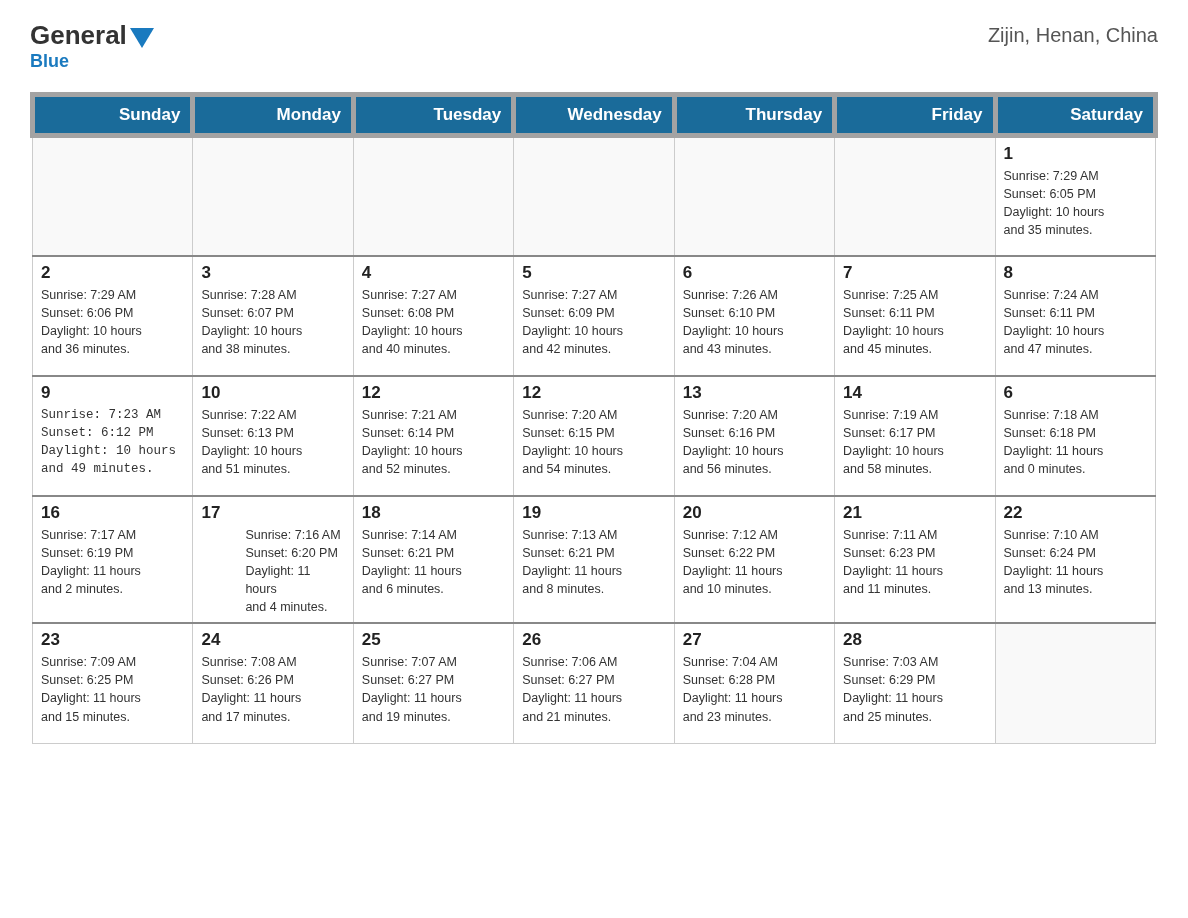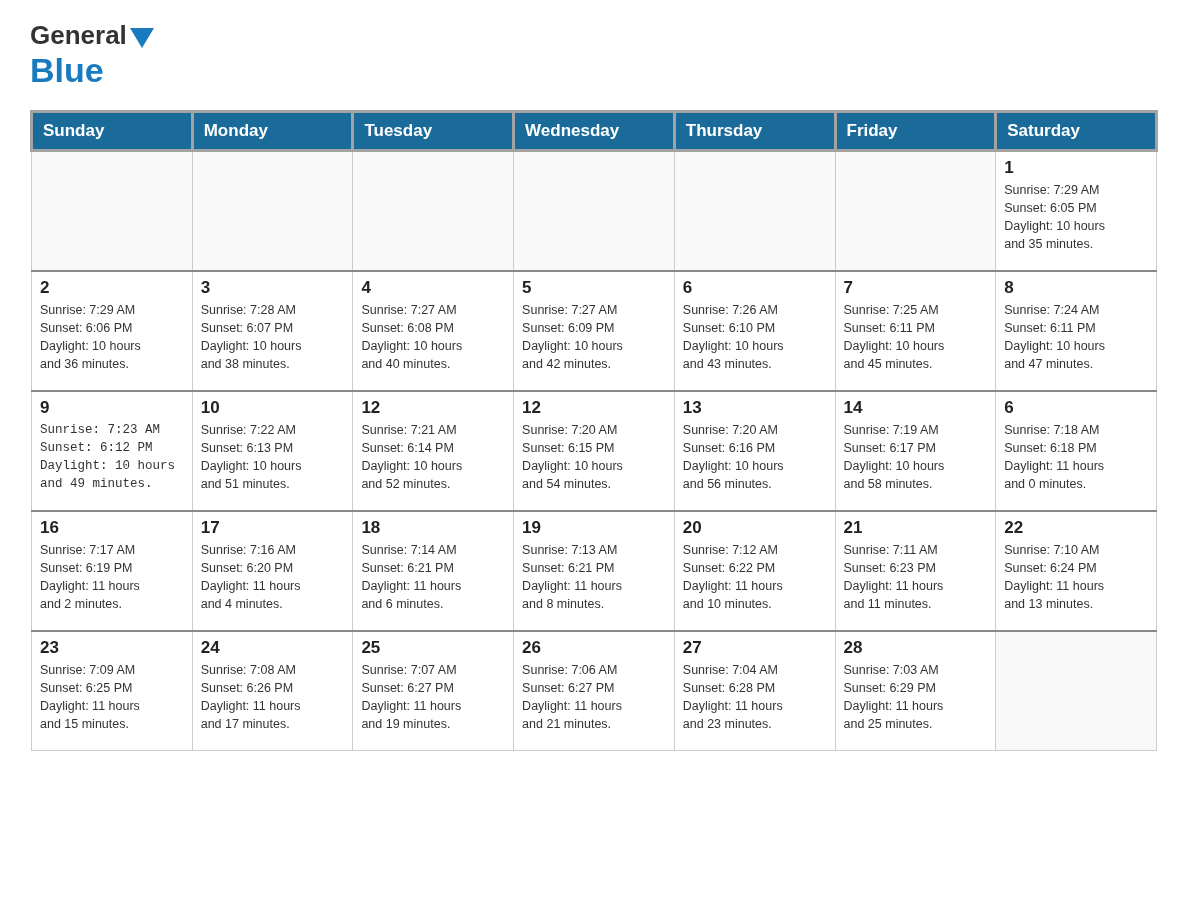--- a/index.html
+++ b/index.html
@@ -34,21 +34,21 @@
       width: 0;
       height: 0;
       border-left: 12px solid transparent;
       border-right: 12px solid transparent;
       border-top: 20px solid #1a7abf;
       margin: 0 3px;
       margin-top: 4px;
     }
     .logo-blue {
       color: #1a7abf;
-      font-size: 34px;
+      font-size: 18px;
       font-weight: bold;
     }
     .title-area {
       text-align: right;
     }
     .month-title {
       font-size: 52px;
       font-weight: bold;
       color: #222;
       line-height: 1.1;
@@ -62,22 +62,22 @@
       width: 100%;
       border-collapse: collapse;
       border: 1px solid #aaa;
     }
     .calendar th {
       background-color: #1a6b9a;
       color: #fff;
       font-size: 17px;
       font-weight: bold;
       padding: 8px 10px;
-      text-align: left;
-      border: 3px solid #a3a3a3;
+      text-align: right;
+      border: 5px solid #a3a3a3;
     }
     .calendar td {
       vertical-align: top;
       border: 1px solid #ccc;
       padding: 6px 8px;
       width: calc(100% / 7);
       min-height: 110px;
       height: 120px;
       font-size: 13px;
       color: #333;
@@ -106,20 +106,21 @@
 
 <div class="header">
   <div class="logo">
     <div class="logo-top">
       <span class="logo-general">General</span>
       <div class="logo-triangle"></div>
     </div>
     <span class="logo-blue">Blue</span>
   </div>
   <div class="title-area">
+    <div class="location">Zijin, Henan, China</div>
   </div>
 </div>
 
 <table class="calendar">
   <thead>
     <tr>
     <th>Sunday</th>
         <th>Monday</th>
         <th>Tuesday</th>
         <th>Wednesday</th>
@@ -249,21 +250,21 @@
       <tr class="row-top">
         <td>
           <span class="day-num">16</span>
           <div class="day-info" style="white-space: pre-line;">Sunrise: 7:17 AM
 Sunset: 6:19 PM
 Daylight: 11 hours
 and 2 minutes.</div>
         </td>
         <td>
           <span class="day-num">17</span>
-          <div class="day-info" style="white-space: pre-line;">Sunrise: 7:16 AM
+          <div class="day-info" style="white-space: pre-line; margin-left: 44px;">Sunrise: 7:16 AM
 Sunset: 6:20 PM
 Daylight: 11 hours
 and 4 minutes.</div>
         </td>
         <td>
           <span class="day-num">18</span>
           <div class="day-info" style="white-space: pre-line;">Sunrise: 7:14 AM
 Sunset: 6:21 PM
 Daylight: 11 hours
 and 6 minutes.</div>

